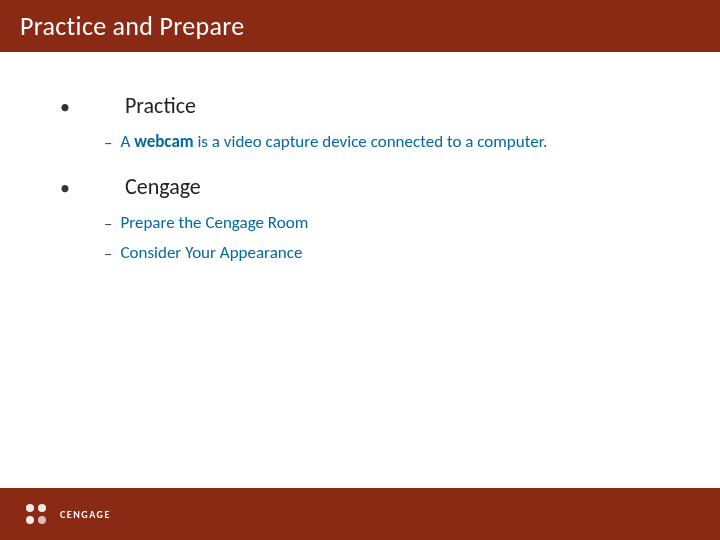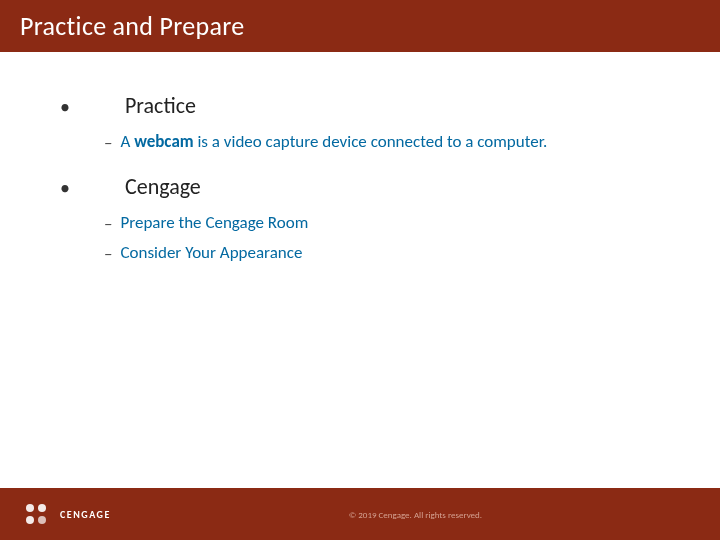--- a/index.html
+++ b/index.html
@@ -183,16 +183,15 @@
 
       <svg class="cengage-icon" viewBox="0 0 32 32" xmlns="http://www.w3.org/2000/svg">
         <circle cx="10" cy="10" r="4" fill="#ffffff" opacity="0.9"></circle>
         <circle cx="22" cy="10" r="4" fill="#ffffff" opacity="0.9"></circle>
         <circle cx="10" cy="22" r="4" fill="#ffffff" opacity="0.9"></circle>
         <circle cx="22" cy="22" r="4" fill="#ffffff" opacity="0.7"></circle>
         <rect x="8" y="8" width="4" height="4" rx="2" fill="#ffffff" opacity="0"></rect>
       </svg>
       <span class="cengage-label">CENGAGE</span>
     </div>
-    <span class="footer-copyright">© 2019 Cengage. All rights reserved.</span>
   </div>
 
 </div>
 
 </body></html>

